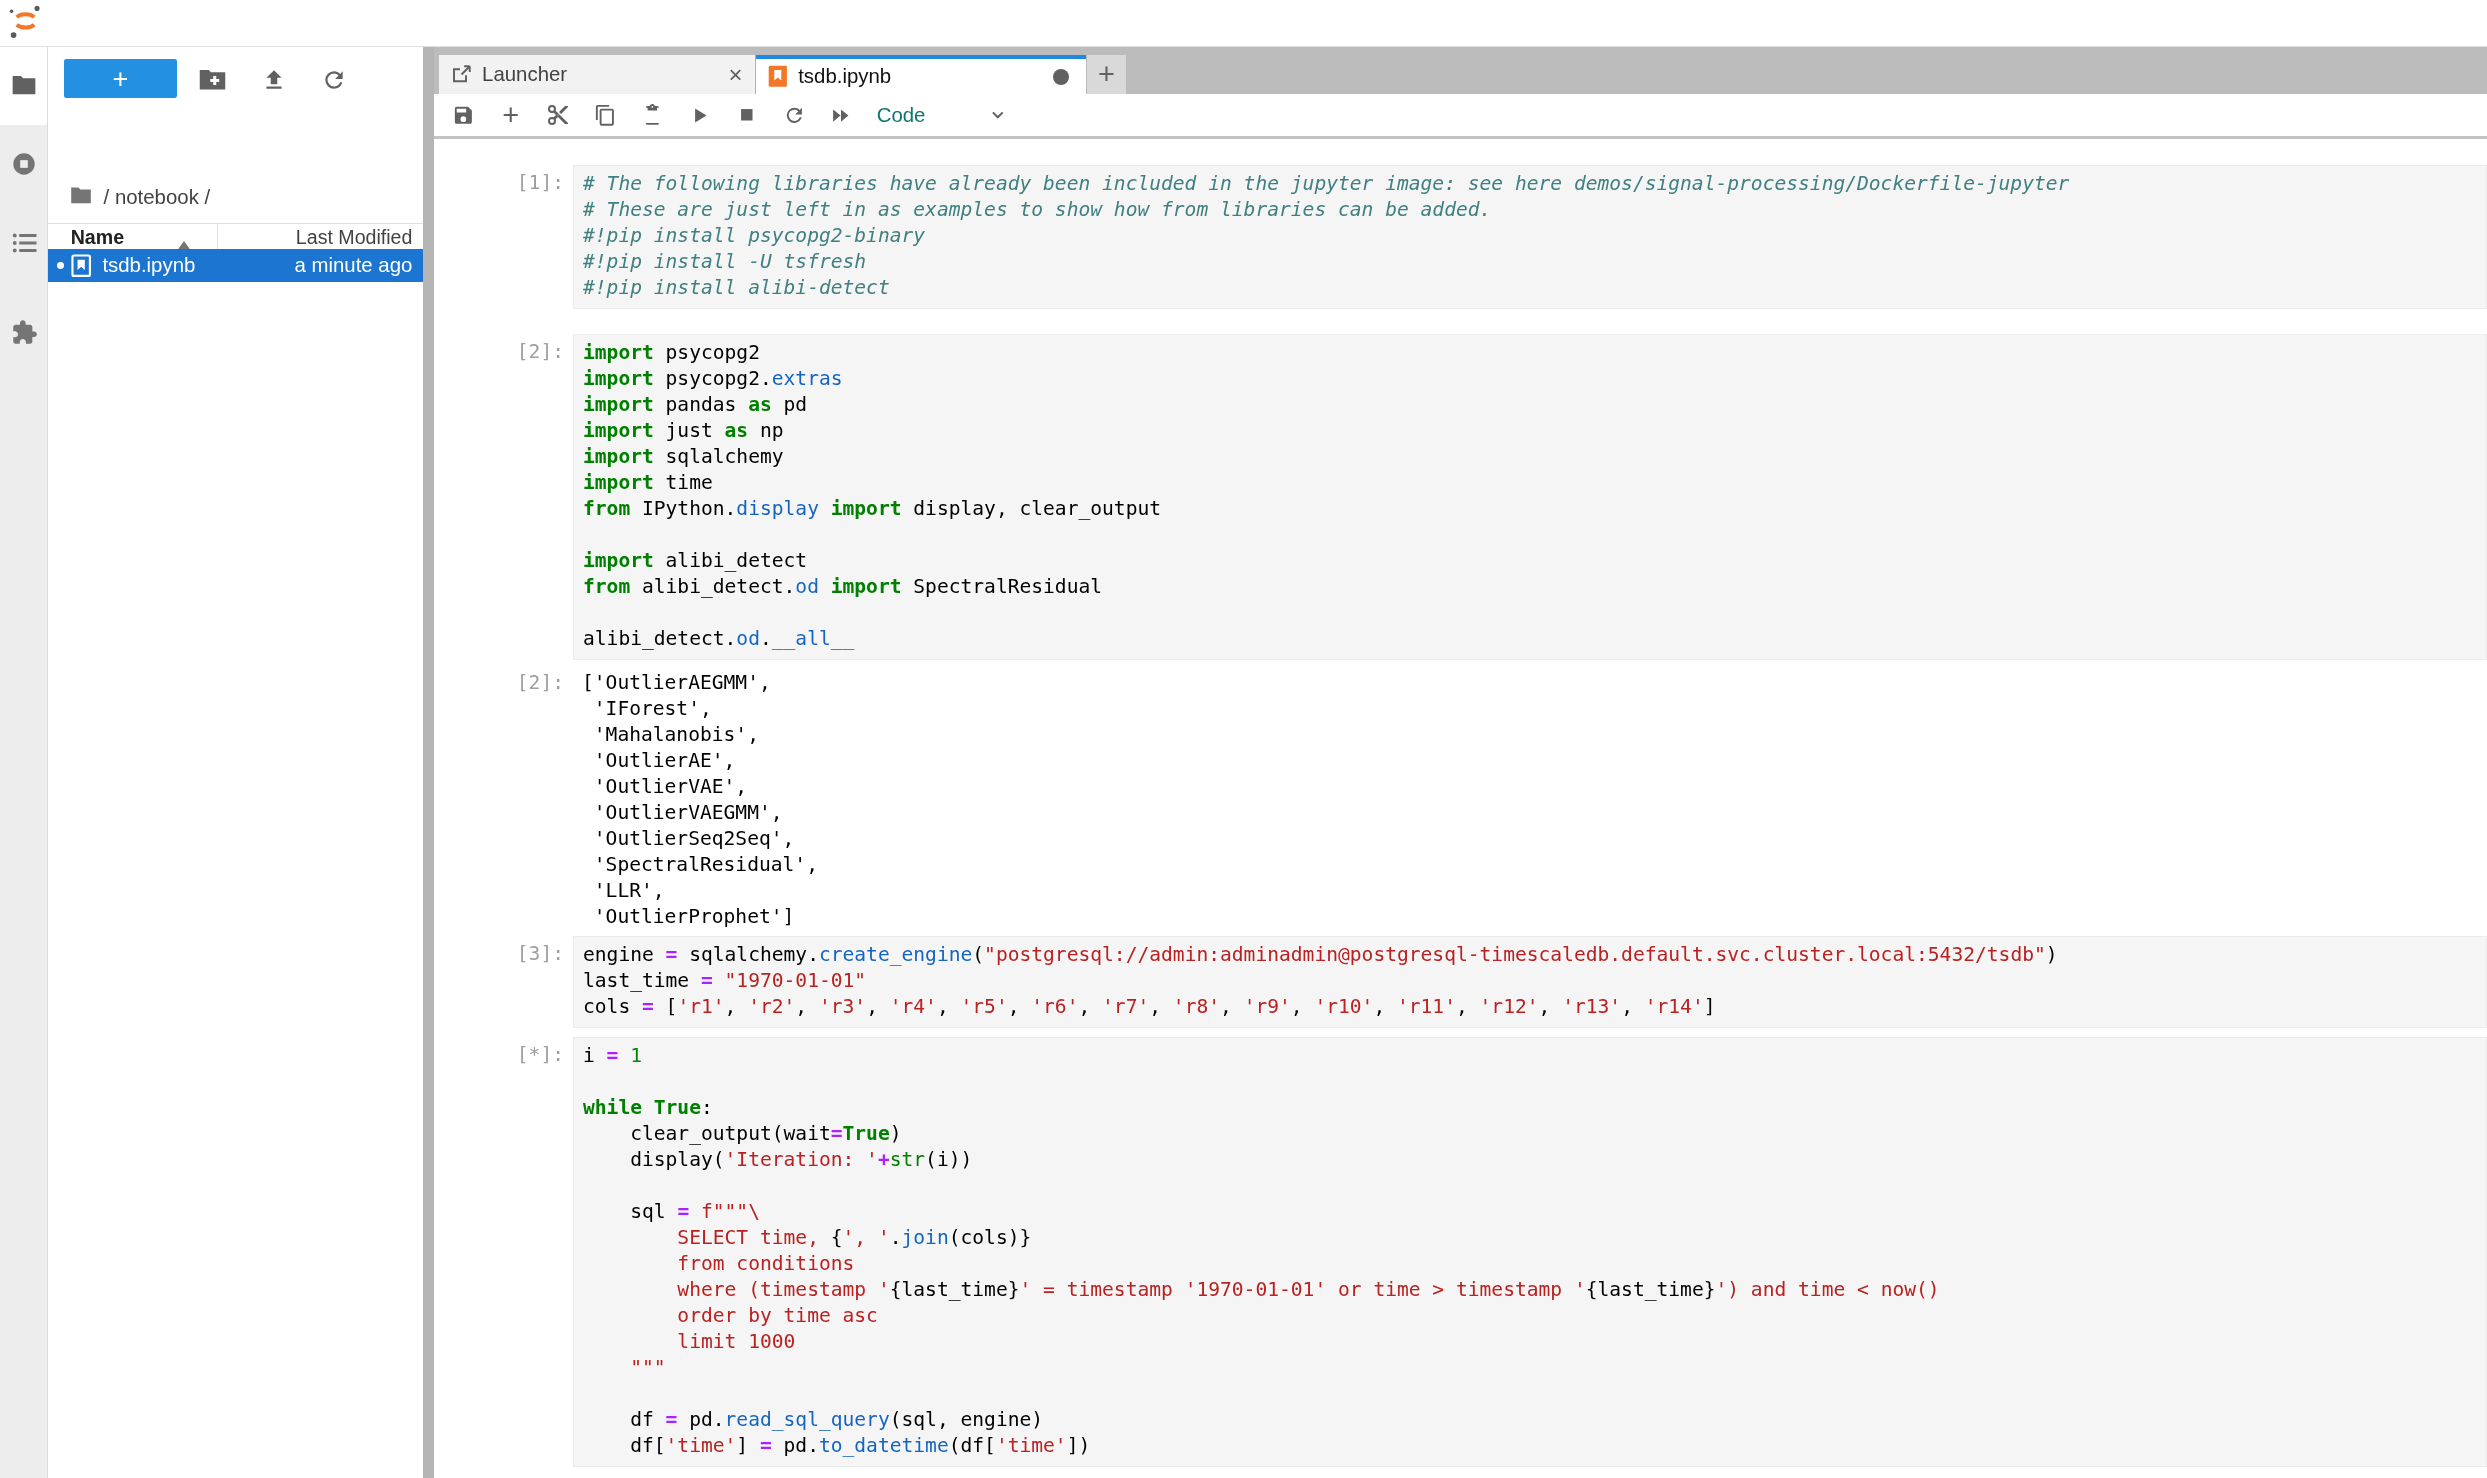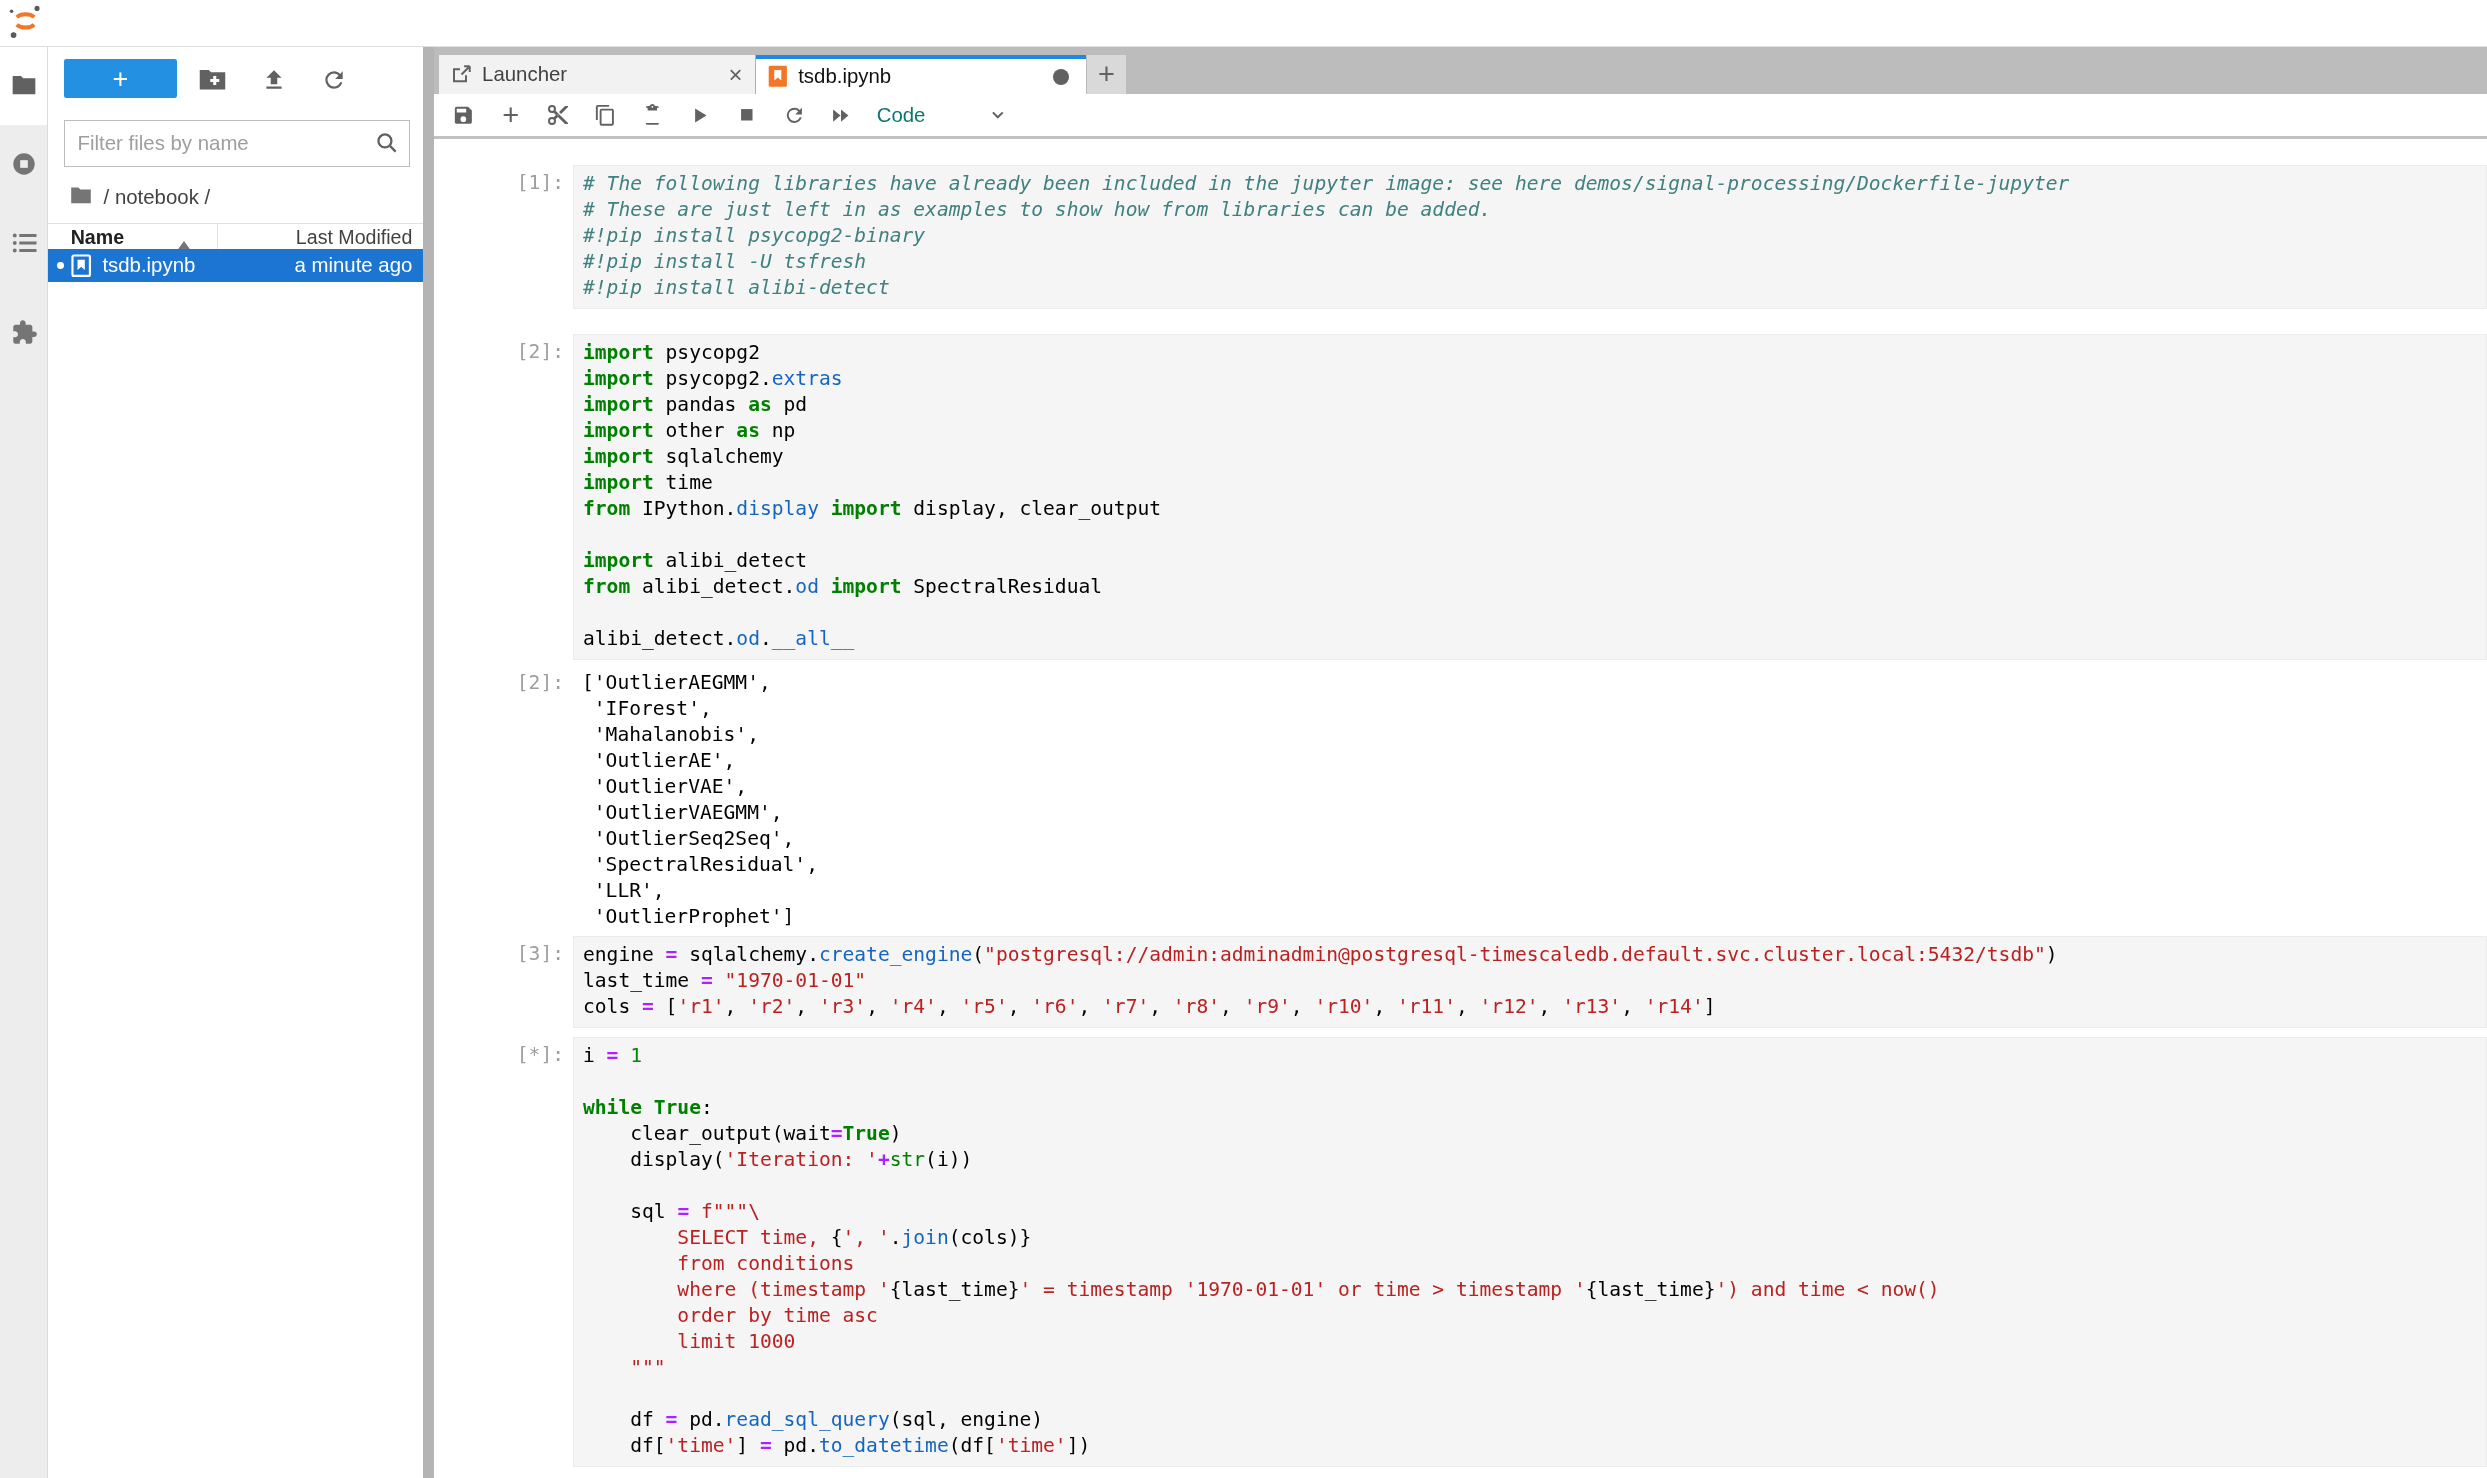--- a/index.html
+++ b/index.html
@@ -155,29 +155,20 @@
     <svg width="26" height="26" viewBox="0 0 24 24">
         <path fill="#616161" d="M9,16V10H5L12,3L19,10H15V16H9M5,20V18H19V20H5Z"></path>
       </svg>
   </span>
   <span class="fb-action" style="left:273px;">
     <svg width="26" height="26" viewBox="0 0 24 24">
         <path fill="#616161" d="M17.65,6.35C16.2,4.9 14.21,4 12,4A8,8 0 0,0 4,12A8,8 0 0,0 12,20C15.73,20 18.84,17.45 19.73,14H17.65C16.83,16.33 14.61,18 12,18A6,6 0 0,1 6,12A6,6 0 0,1 12,6C13.66,6 15.14,6.69 16.22,7.78L13,11H20V4L17.65,6.35Z"></path>
       </svg>
   </span>
 
-  <div id="filterBox">
-    <input type="text" placeholder="Filter files by name" style="">
-    <span class="search-ic">
-      <svg width="26" height="26" viewBox="0 0 34 34">
-          <circle cx="13" cy="13" r="8.5" stroke="#616161" stroke-width="3" fill="none"></circle>
-          <path d="M19.5 19.5 27 27" stroke="#616161" stroke-width="3"></path>
-        </svg>
-    </span>
-  </div>
 
   <div id="breadcrumb">
     <span>
       <svg width="24" height="19.6" viewBox="0 0 34 30">
           <path d="M2 4h11l3 3h16v21H2z" fill="#757575"></path>
         </svg>
     </span>
     <span class="crumb-text">/ notebook /</span>
   </div>
 
@@ -297,21 +288,21 @@
 <span class="tok-com">#!pip install alibi-detect</span>
 </pre>
         </div>
       </div>
       <div class="cellrow">
         <div class="prompt mono">[2]:</div>
         <div class="editor">
           <pre><span class="tok-kw">import</span><span class="tok-pl"> psycopg2</span>
 <span class="tok-kw">import</span><span class="tok-pl"> psycopg2.</span><span class="tok-prop">extras</span>
 <span class="tok-kw">import</span><span class="tok-pl"> pandas </span><span class="tok-kw">as</span><span class="tok-pl"> pd</span>
-<span class="tok-kw">import</span><span class="tok-pl"> other </span><span class="tok-kw">as</span><span class="tok-pl"> np</span>
+<span class="tok-kw">import</span><span class="tok-pl"> just </span><span class="tok-kw">as</span><span class="tok-pl"> np</span>
 <span class="tok-kw">import</span><span class="tok-pl"> sqlalchemy</span>
 <span class="tok-kw">import</span><span class="tok-pl"> time</span>
 <span class="tok-kw">from</span><span class="tok-pl"> IPython.</span><span class="tok-prop">display</span><span class="tok-pl"> </span><span class="tok-kw">import</span><span class="tok-pl"> display, clear_output</span>
 
 <span class="tok-kw">import</span><span class="tok-pl"> alibi_detect</span>
 <span class="tok-kw">from</span><span class="tok-pl"> alibi_detect.</span><span class="tok-prop">od</span><span class="tok-pl"> </span><span class="tok-kw">import</span><span class="tok-pl"> SpectralResidual</span>
 
 <span class="tok-pl">alibi_detect.</span><span class="tok-prop">od</span><span class="tok-pl">.</span><span class="tok-prop">__all__</span>
 </pre>
         </div>

